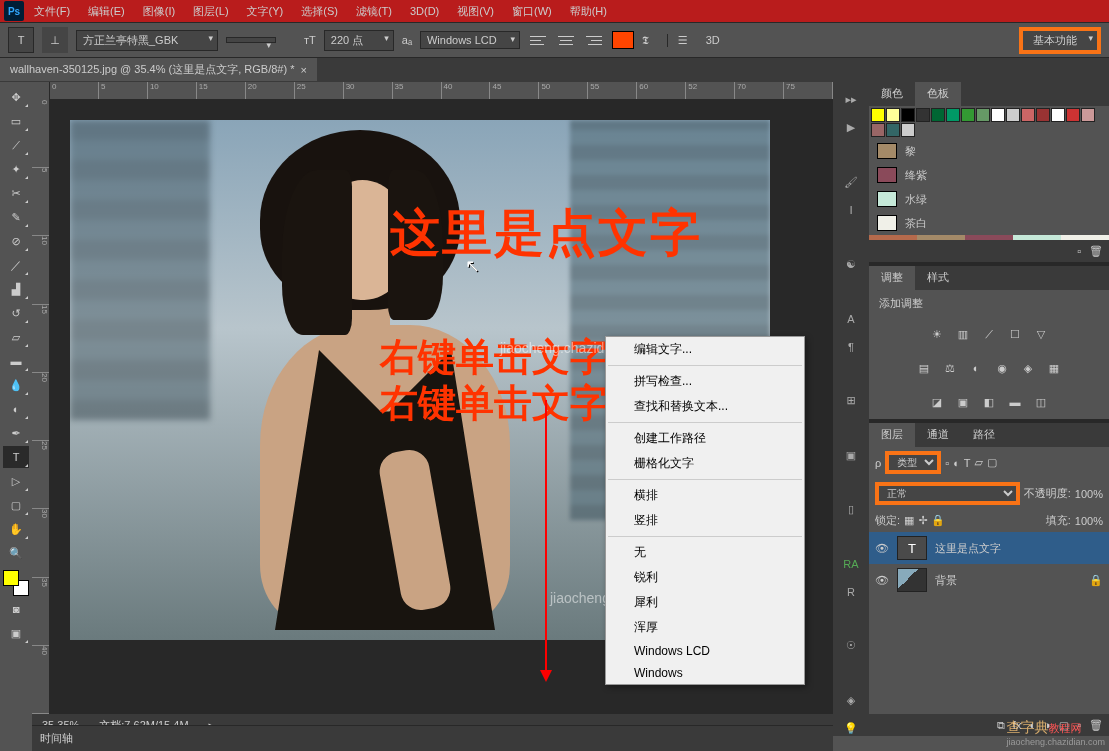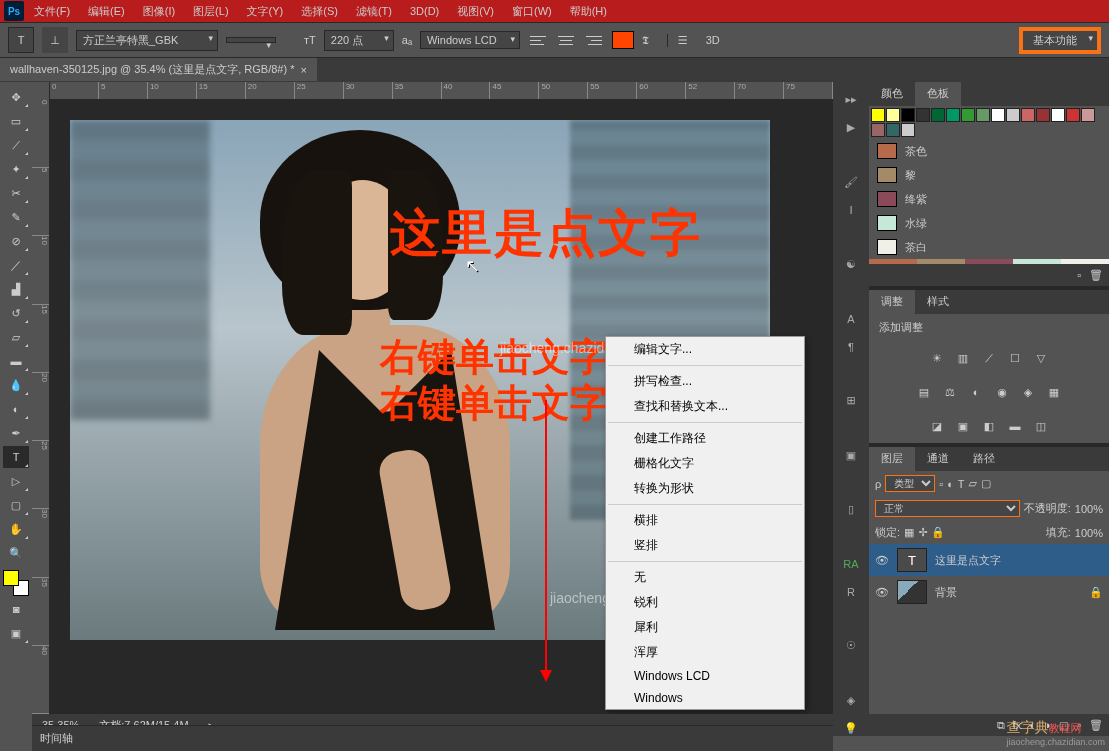--- a/index.html
+++ b/index.html
@@ -66,21 +66,21 @@
 .swatch { width: 14px; height: 14px; border: 1px solid #222; }
 .swatch-row { display: flex; align-items: center; padding: 4px 8px; gap: 8px; }
 .swatch-big { width: 20px; height: 16px; border: 1px solid #000; }
 .swatch-active-bar { width: 240px; height: 5px; display: flex; }
 .swatch-active-bar span { flex: 1; }
 .panel-divider { height: 4px; background: #282828; }
 .adjust-icons { display: flex; flex-wrap: wrap; gap: 8px; padding: 8px 12px; justify-content: center; }
 .adj-icon { width: 18px; height: 18px; display: flex; align-items: center; justify-content: center; }
 .layers-panel { flex: 1; display: flex; flex-direction: column; }
 .layer-controls { padding: 4px 6px; display: flex; align-items: center; gap: 4px; }
-.layer-controls select, .layer-controls input { background: #454545; border: 1px solid #f97316; color: #ccc; font-size: 10px; padding: 1px 4px; }
+.layer-controls select, .layer-controls input { background: #454545; border: 4px solid #f97316; color: #ccc; font-size: 10px; padding: 1px 4px; }
 .layer-row { display: flex; align-items: center; padding: 4px 6px; gap: 8px; }
 .layer-row.active { background: #2f5d8a; }
 .layer-eye { width: 14px; cursor: pointer; }
 .layer-thumb { width: 30px; height: 24px; background: #888; border: 1px solid #222; display: flex; align-items: center; justify-content: center; font-size: 13px; }
 .layer-thumb.text { background: #4a4a4a; color: #fff; }
 .layer-lock { margin-left: auto; }
 .panel-footer { height: 22px; background: #3a3a3a; display: flex; align-items: center; justify-content: flex-end; gap: 8px; padding: 0 6px; }
 .watermark { position: absolute; font-size: 14px; color: rgba(255,255,255,0.5); pointer-events: none; }
 .timeline-bar { position: absolute; bottom: 0; left: 32px; right: 276px; height: 26px; background: #3a3a3a; border-top: 1px solid #282828; display: flex; align-items: center; padding: 0 8px; }
 .workspace-select { margin-left: auto; padding: 2px 20px 2px 10px; background: #454545; border: 4px solid #f97316; position: relative; }
@@ -231,21 +231,20 @@
         <div class="red-arrow"></div>
 
         <div class="context-menu">
           <div class="ctx-item">编辑文字...</div>
           <div class="ctx-sep"></div>
           <div class="ctx-item">拼写检查...</div>
           <div class="ctx-item">查找和替换文本...</div>
           <div class="ctx-sep"></div>
           <div class="ctx-item">创建工作路径</div>
           <div class="ctx-item">栅格化文字</div>
-          <div class="ctx-item">转换为形状</div>
           <div class="ctx-sep"></div>
           <div class="ctx-item">横排</div>
           <div class="ctx-item">竖排</div>
           <div class="ctx-sep"></div>
           <div class="ctx-item">无</div>
           <div class="ctx-item">锐利</div>
           <div class="ctx-item">犀利</div>
           <div class="ctx-item">浑厚</div>
           <div class="ctx-item">Windows LCD</div>
           <div class="ctx-item">Windows</div>
@@ -308,24 +307,20 @@
         <div class="swatch" style="background: rgb(153, 51, 51);"></div>
         <div class="swatch" style="background: rgb(255, 255, 255);"></div>
         <div class="swatch" style="background: rgb(204, 51, 51);"></div>
         <div class="swatch" style="background: rgb(204, 153, 153);"></div>
         <div class="swatch" style="background: rgb(153, 102, 102);"></div>
         <div class="swatch" style="background: rgb(51, 102, 102);"></div>
         <div class="swatch" style="background: rgb(204, 204, 204);"></div>
       </div>
     <div id="named-swatches">
         <div class="swatch-row">
-          <div class="swatch-big" style="background:#b56a4c"></div>
-          <span>茶色</span>
-        </div>
-        <div class="swatch-row">
           <div class="swatch-big" style="background:#a48a68"></div>
           <span>黎</span>
         </div>
         <div class="swatch-row">
           <div class="swatch-big" style="background:#8a4a5a"></div>
           <span>绛紫</span>
         </div>
         <div class="swatch-row">
           <div class="swatch-big" style="background:#c5e8d8"></div>
           <span>水绿</span>

